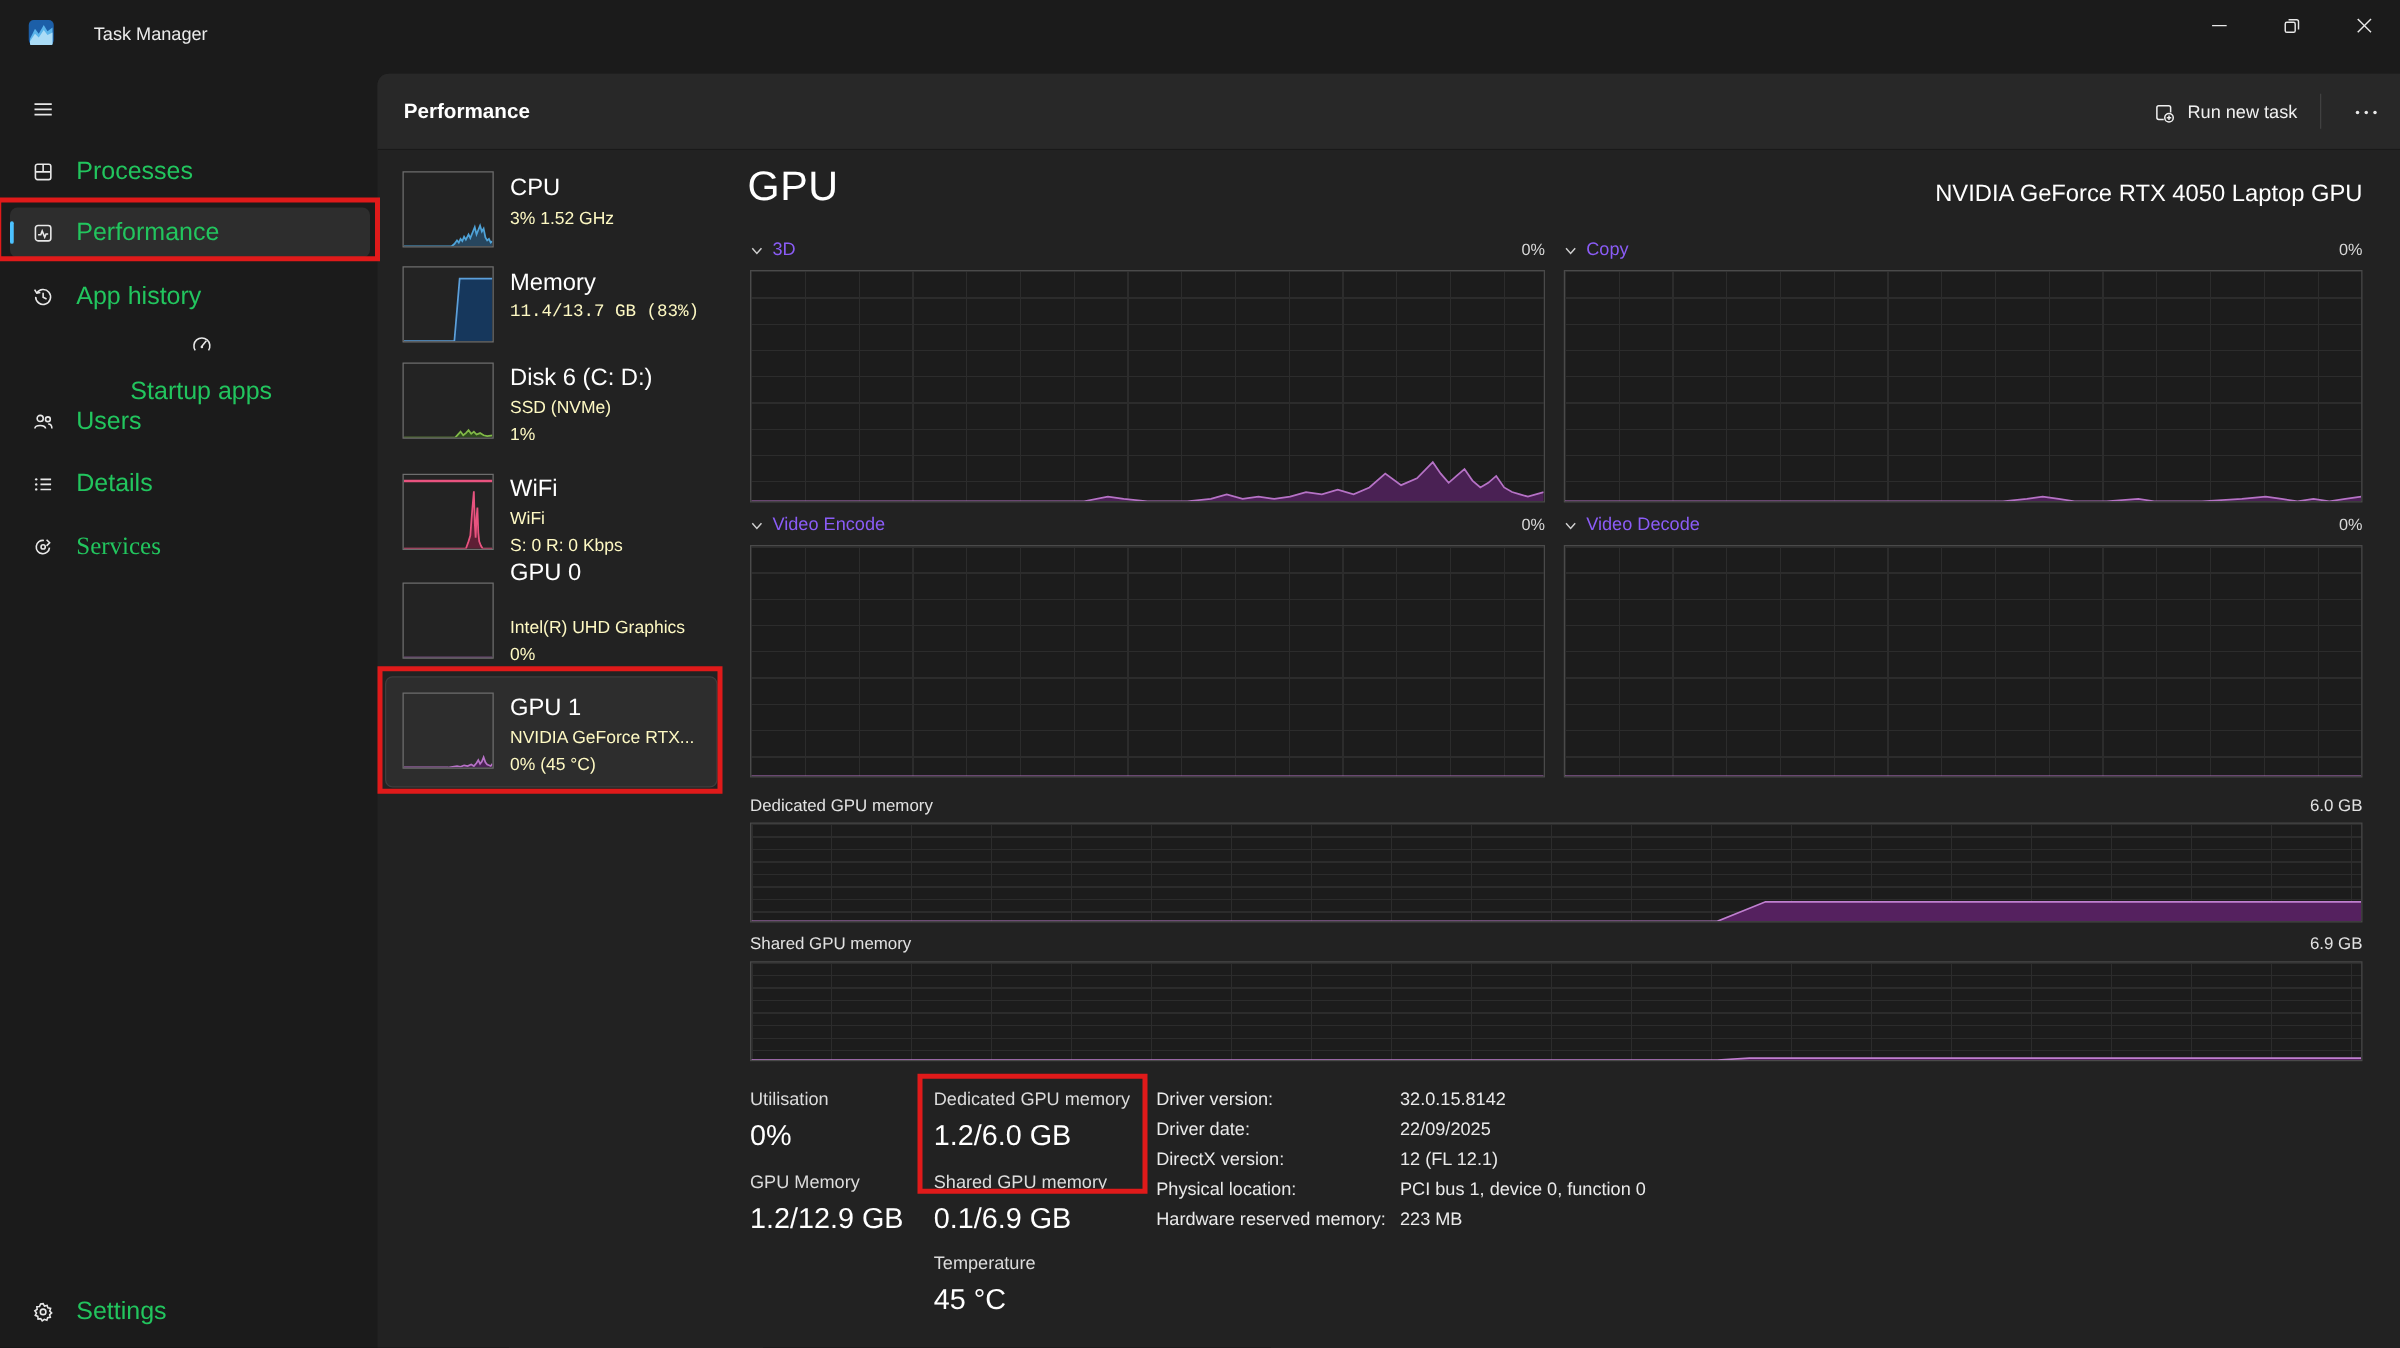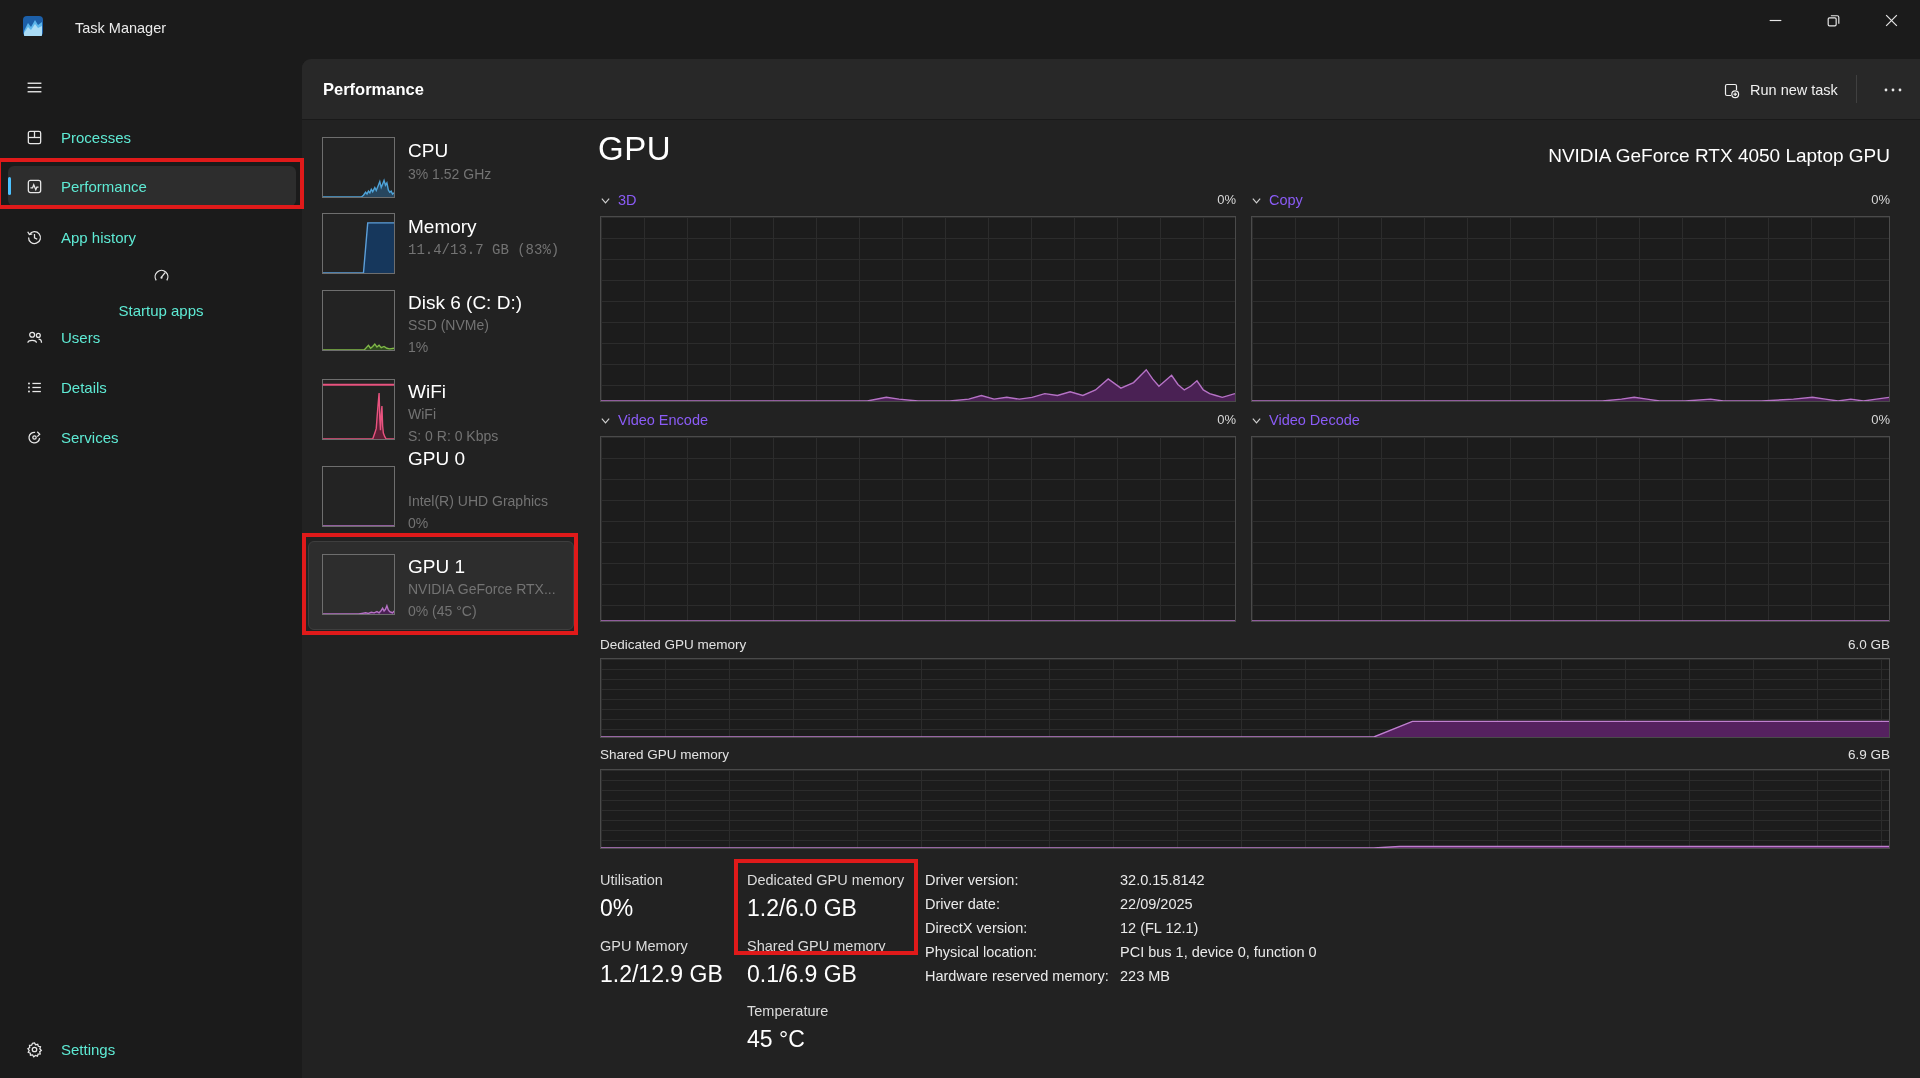--- a/index.html
+++ b/index.html
@@ -6,32 +6,32 @@
   body{width:1920px;height:1078px;overflow:hidden;font-family:"Liberation Sans","DejaVu Sans",sans-serif;
        -webkit-font-smoothing:antialiased;}
   .app{position:relative;width:1920px;height:1078px;background:#1b1b1b;color:#fff;}
   .abs{position:absolute;}
   
   .titlebar-text{font-size:14.5px;color:#ebebeb;}
   .winbtn{width:58px;height:40px;display:flex;align-items:center;justify-content:center;color:#e8e8e8;}
   
   .sb-item{position:absolute;left:8px;width:288px;height:40px;border-radius:6px;display:flex;align-items:center;gap:18px;padding-left:18px;box-sizing:border-box;}
   .sb-item.sel{background:#2d2d2d;}
-  .sb-label{font-size:15px;color:#5eead4;}
+  .sb-label{font-size:20px;color:#22c55e;}
   .accent{position:absolute;left:8px;width:3px;height:18px;border-radius:2px;background:#4cc2ff;}
   .icon16{width:17px;height:17px;flex:0 0 auto;}
   
   .card{position:absolute;left:302px;top:59px;right:0;bottom:0;background:#222222;border-top-left-radius:9px;}
   .card-header{position:absolute;left:302px;top:59px;right:0;height:60px;background:#282828;border-top-left-radius:9px;border-bottom:1px solid #191919;}
   .hdr-title{font-size:16.5px;font-weight:bold;color:#fff;}
   .toolbtn{display:flex;align-items:center;gap:10px;font-size:14.5px;color:#f0f0f0;}
   
   .thumb{position:absolute;width:73px;height:61px;background:#232323;border:1px solid #6e6e6e;box-sizing:border-box;overflow:hidden;}
   .pl-title{position:absolute;font-size:19px;color:#ffffff;white-space:nowrap;}
-  .pl-sub{position:absolute;font-size:14px;color:#737373;white-space:nowrap;}
+  .pl-sub{position:absolute;font-size:14px;color:#fef9c3;white-space:nowrap;}
   .sel-card{position:absolute;left:308px;top:541px;width:266px;height:89px;background:#2d2d2d;border:1px solid #3e3e3e;border-radius:6px;box-sizing:border-box;}
   
   .chart{position:absolute;background:#1c1c1c;border:1px solid #4a4a4a;box-sizing:border-box;overflow:hidden;
     background-image:repeating-linear-gradient(to right,#2c2c2c 0 1px,transparent 1px 43px),
                      repeating-linear-gradient(to bottom,#2c2c2c 0 1px,transparent 1px 21px);}
   .chart.mem{background-image:repeating-linear-gradient(to right,#2c2c2c 0 1px,transparent 1px 64px),
                               repeating-linear-gradient(to bottom,#2c2c2c 0 1px,transparent 1px 10px);}
   .sec-row{position:absolute;height:20px;display:flex;align-items:center;gap:7px;}
   .sec-label{font-size:14.5px;color:#8b5cf6;white-space:nowrap;}
   .sec-pct{position:absolute;font-size:13px;color:#d8d8d8;}
@@ -140,21 +140,21 @@
       <line x1="6" y1="4.2" x2="14" y2="4.2"></line>
         <line x1="6" y1="8" x2="14" y2="8"></line>
         <line x1="6" y1="11.8" x2="14" y2="11.8"></line>
       <circle cx="2.8" cy="4.2" r="0.9" fill="#e8e8e8" stroke="none"></circle>
         <circle cx="2.8" cy="8" r="0.9" fill="#e8e8e8" stroke="none"></circle>
         <circle cx="2.8" cy="11.8" r="0.9" fill="#e8e8e8" stroke="none"></circle>
       </svg>
     <span class="sb-label">Details</span>
   </div>
 
-  <div class="sb-item" style="top:417px;">
+  <div class="sb-item" style="top:417px;font-family:Liberation Serif, serif;">
     <svg class="icon16" viewBox="0 0 16 16" fill="none" stroke="#e8e8e8" stroke-width="1.2">
       <path d="M12.8 8.6 A5 5 0 1 1 8.6 3.2"></path>
         <polyline points="10.6,2.6 12.9,4.9 10.6,7.2"></polyline>
         <circle cx="8" cy="8" r="1.6"></circle>
       </svg>
     <span class="sb-label">Services</span>
   </div>
 
   <div class="sb-item" style="top:1029px;">
     <svg class="icon16" viewBox="0 0 16 16" fill="none" stroke="#e8e8e8" stroke-width="1.2">

